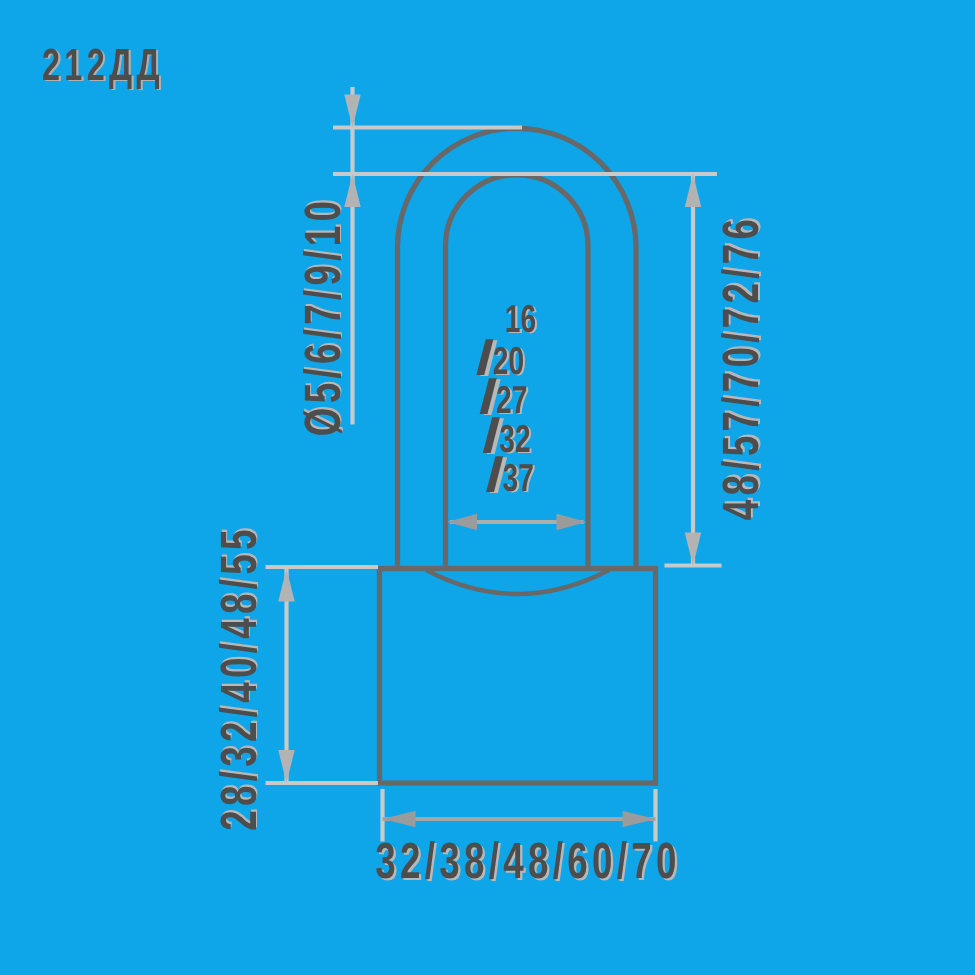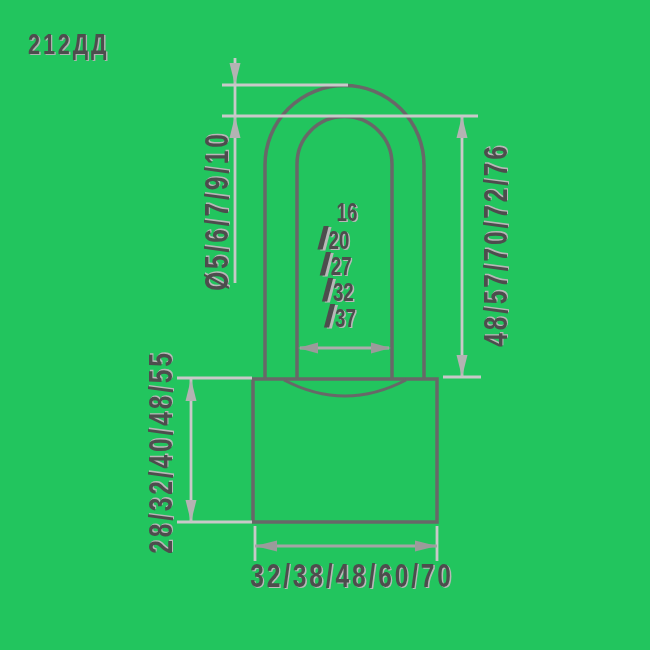--- a/index.html
+++ b/index.html
@@ -1,19 +1,19 @@
 <!DOCTYPE html>
 <html><head>
 <meta charset="utf-8">
 <style>
   html, body { margin: 0; padding: 0; background: #fff; }
   .canvas {
     position: relative;
     width: 650px; height: 650px;
-    background: #22c55e;
+    background: #0ea5e9;
     font-family: "Liberation Sans", sans-serif;
     overflow: hidden;
   }
   .canvas svg { position: absolute; left: 0; top: 0; }
 
   
   .dim-text {
     position: absolute;
     color: #4d4d4d;
     font-weight: 700;

